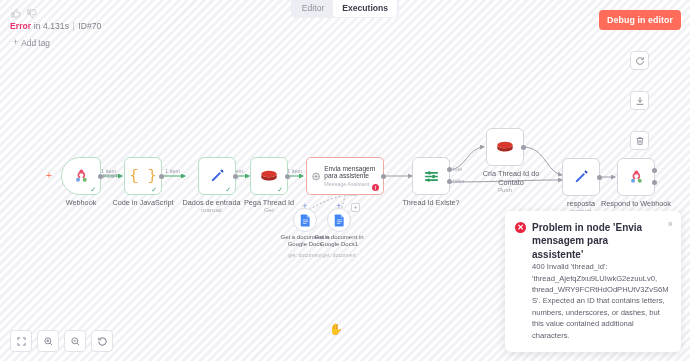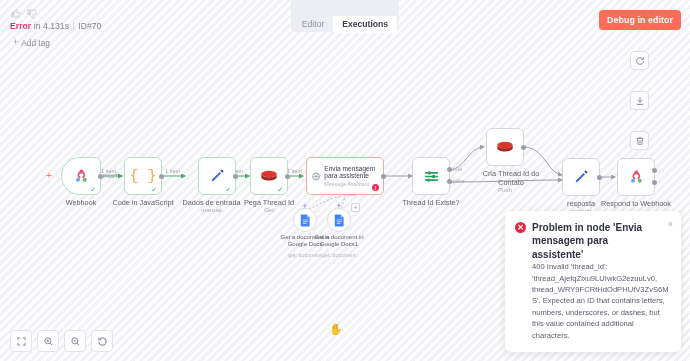--- a/index.html
+++ b/index.html
@@ -39,21 +39,21 @@
     margin-top: 5px; display: inline-flex; align-items: center; gap: 3px;
     font-size: 8.3px; color: #8a8c98; padding: 1px 3px; border-radius: 3px;
     cursor: pointer;
   }
   .add-tag .plus { font-size: 9px; color: #9a9ca8; line-height: 1; }
 
   
   .tabs {
     position: absolute; left: 50%; transform: translateX(-50%); top: 0;
     display: flex; align-items: flex-start; height: 18px;
-    background: #eceef3; border-radius: 0 0 5px 5px; padding: 16px 2px;
+    background: #eceef3; border-radius: 0 0 5px 5px; padding: 0 2px;
     pointer-events: auto;
   }
   .tab {
     font-size: 8.6px; color: #8f919e; padding: 4px 9px 4px; cursor: pointer;
     border-radius: 0 0 4px 4px; line-height: 1;
   }
   .tab.active { background: #ffffff; color: #3b3d4a; font-weight: bold; }
 
   
   .hdr-right {

